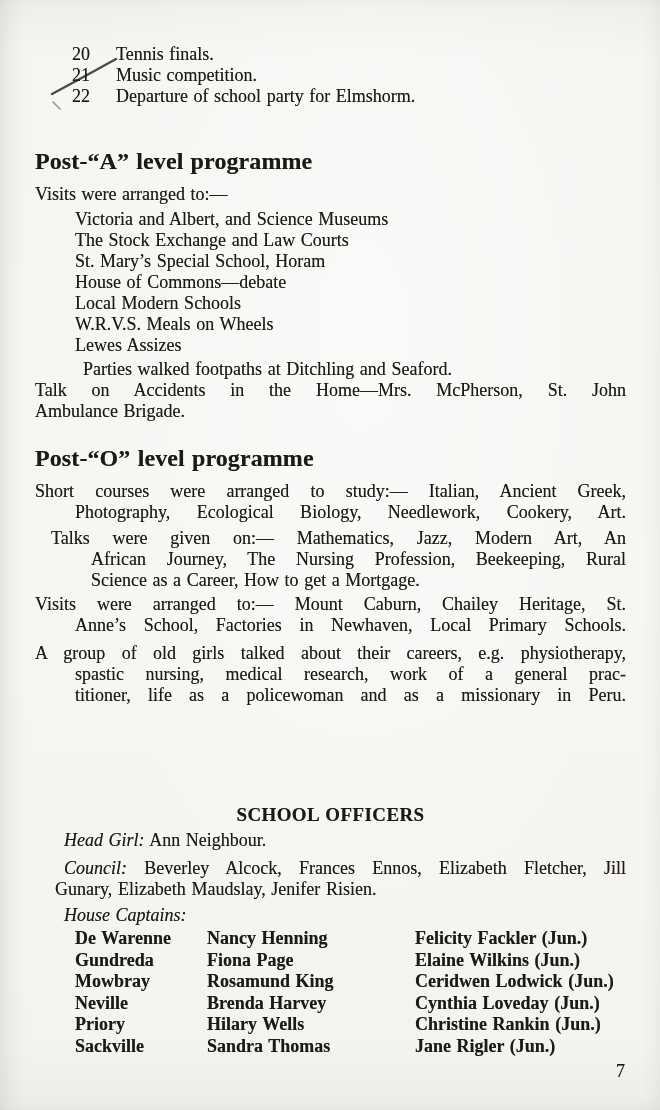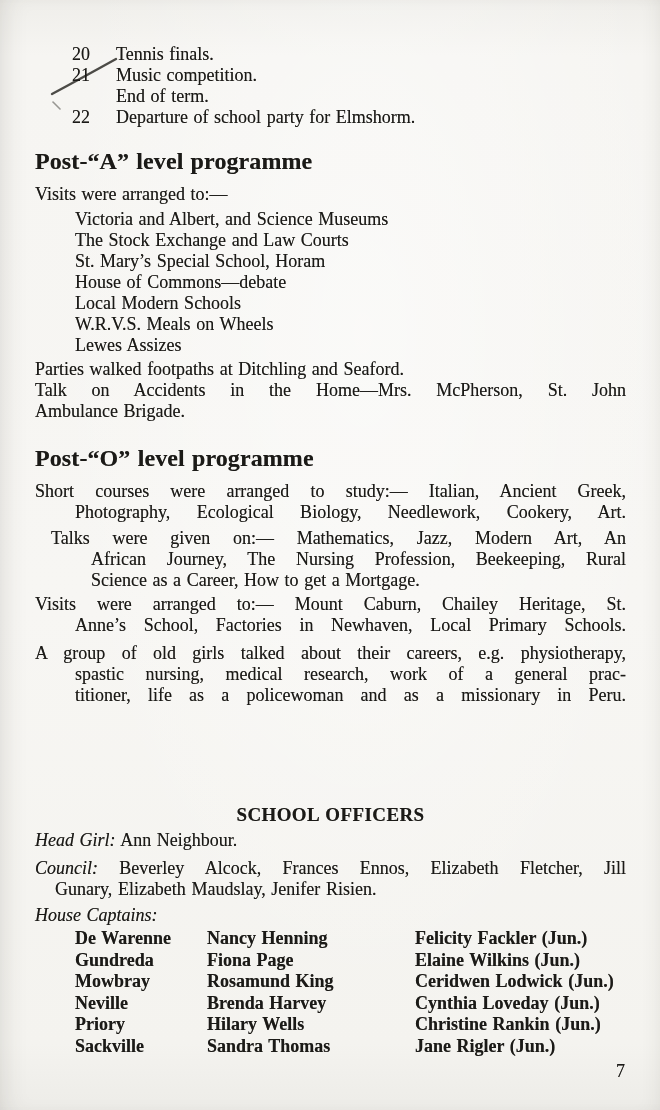--- a/index.html
+++ b/index.html
@@ -22,29 +22,29 @@
   .ln{line-height:21px;min-height:21px;}
   .jl{text-align:justify;text-align-last:justify;}
   .cont{padding-left:40px;}
   .cont20{padding-left:20px;}
   .para1{margin-top:12px;}
   .para{margin-top:7px;}
   .para-tight{margin-top:3px;}
   .para-med{margin-top:5px;margin-left:16px;}
   h2{font-size:24px;font-weight:bold;margin:0;line-height:21px;letter-spacing:.1px;}
   .center-head{text-align:center;font-size:19px;letter-spacing:.4px;}
-  i.lbl{font-style:italic;}
+  i.lbl{font-style:italic;margin-left:29px;}
   
   .events{top:44px;left:72px;width:553px;}
   .ev-row{display:grid;grid-template-columns:44px 1fr;line-height:21px;}
   .pen-mark{position:absolute;top:52px;left:46px;width:78px;height:62px;pointer-events:none;}
   
   .post-a{top:151px;}
   .venues{margin-top:4px;padding-left:40px;}
-  .after-venues{margin-top:3px;}
+  .after-venues{margin-top:3px;margin-left:48px;}
   .post-o{top:448px;}
   .officers{top:804px;}
   .hg{margin-top:5px;}
   .hc-label{margin-top:5px;}
   .hc-grid{margin-top:2px;margin-left:40px;display:grid;grid-template-columns:132px 208px 1fr;font-weight:bold;}
   .hc-grid > div{line-height:21.5px;}
   .pageno{position:absolute;top:1061px;left:616px;font-size:18px;line-height:21px;}
 </style>
 </head>
 <body>
@@ -57,24 +57,20 @@
   </svg>
 
   <section class="events">
     <div class="ev-row">
       <span>20</span>
       <span>Tennis finals.</span>
     </div>
     <div class="ev-row">
       <span>21</span>
       <span>Music competition.</span>
-    </div>
-    <div class="ev-row">
-      <span></span>
-      <span>End of term.</span>
     </div>
     <div class="ev-row">
       <span>22</span>
       <span>Departure of school party for Elmshorm.</span>
     </div>
   </section>
 
   <section class="post-a">
     <h2>Post-“A” level programme</h2>
     <div class="ln para1">Visits were arranged to:—</div>

